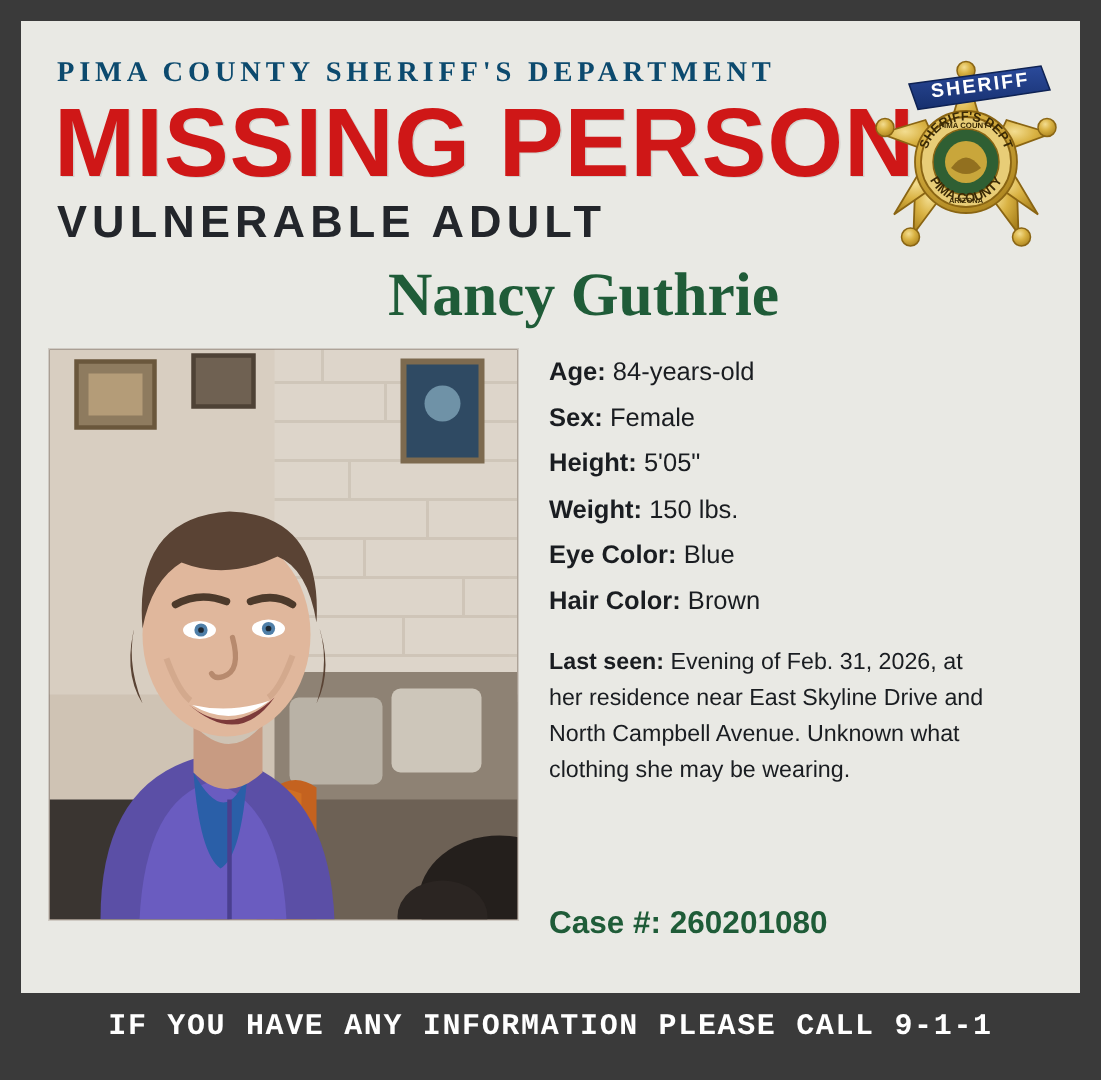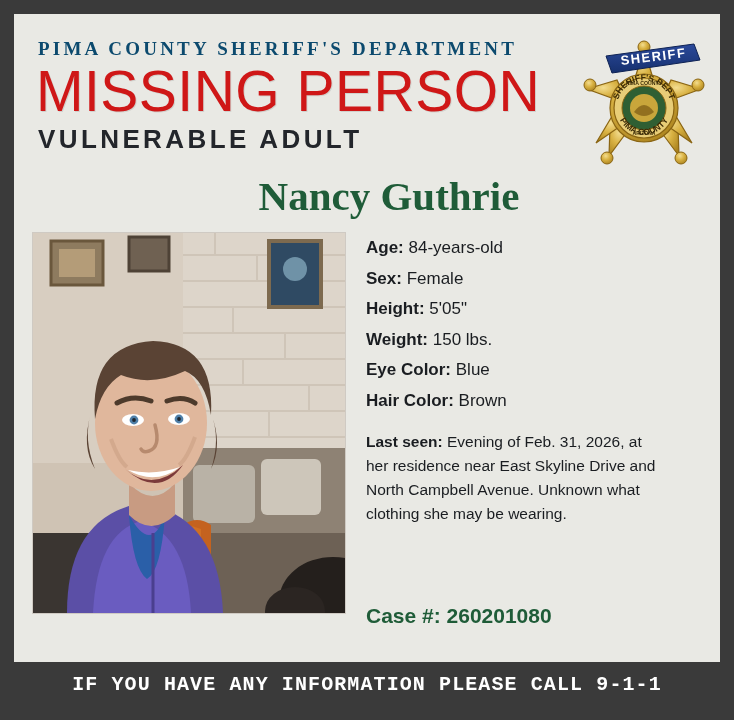--- a/index.html
+++ b/index.html
@@ -34,31 +34,31 @@
     font-size: 19px;
     font-weight: bold;
     letter-spacing: 3.2px;
     color: #0c4a6e;
     text-align: left;
     margin: 8px 0 2px 4px;
     white-space: nowrap;
   }
   .missing-title {
     font-family: "Liberation Sans", sans-serif;
-    font-size: 57px;
-    font-weight: normal;
+    font-size: 65px;
+    font-weight: bold;
     line-height: 1.02;
     color: #cf1717;
     letter-spacing: 0.5px;
     margin: 2px 0 0 2px;
     text-shadow: 1px 1px 0 rgba(0,0,0,0.10);
   }
   .subtitle {
     font-family: "Liberation Sans", sans-serif;
-    font-size: 26px;
+    font-size: 30px;
     font-weight: bold;
     letter-spacing: 3.4px;
     color: #23262b;
     margin: 4px 0 0 4px;
   }
   
   .badge-wrap {
     position: absolute;
     right: 8px;
     top: 22px;

